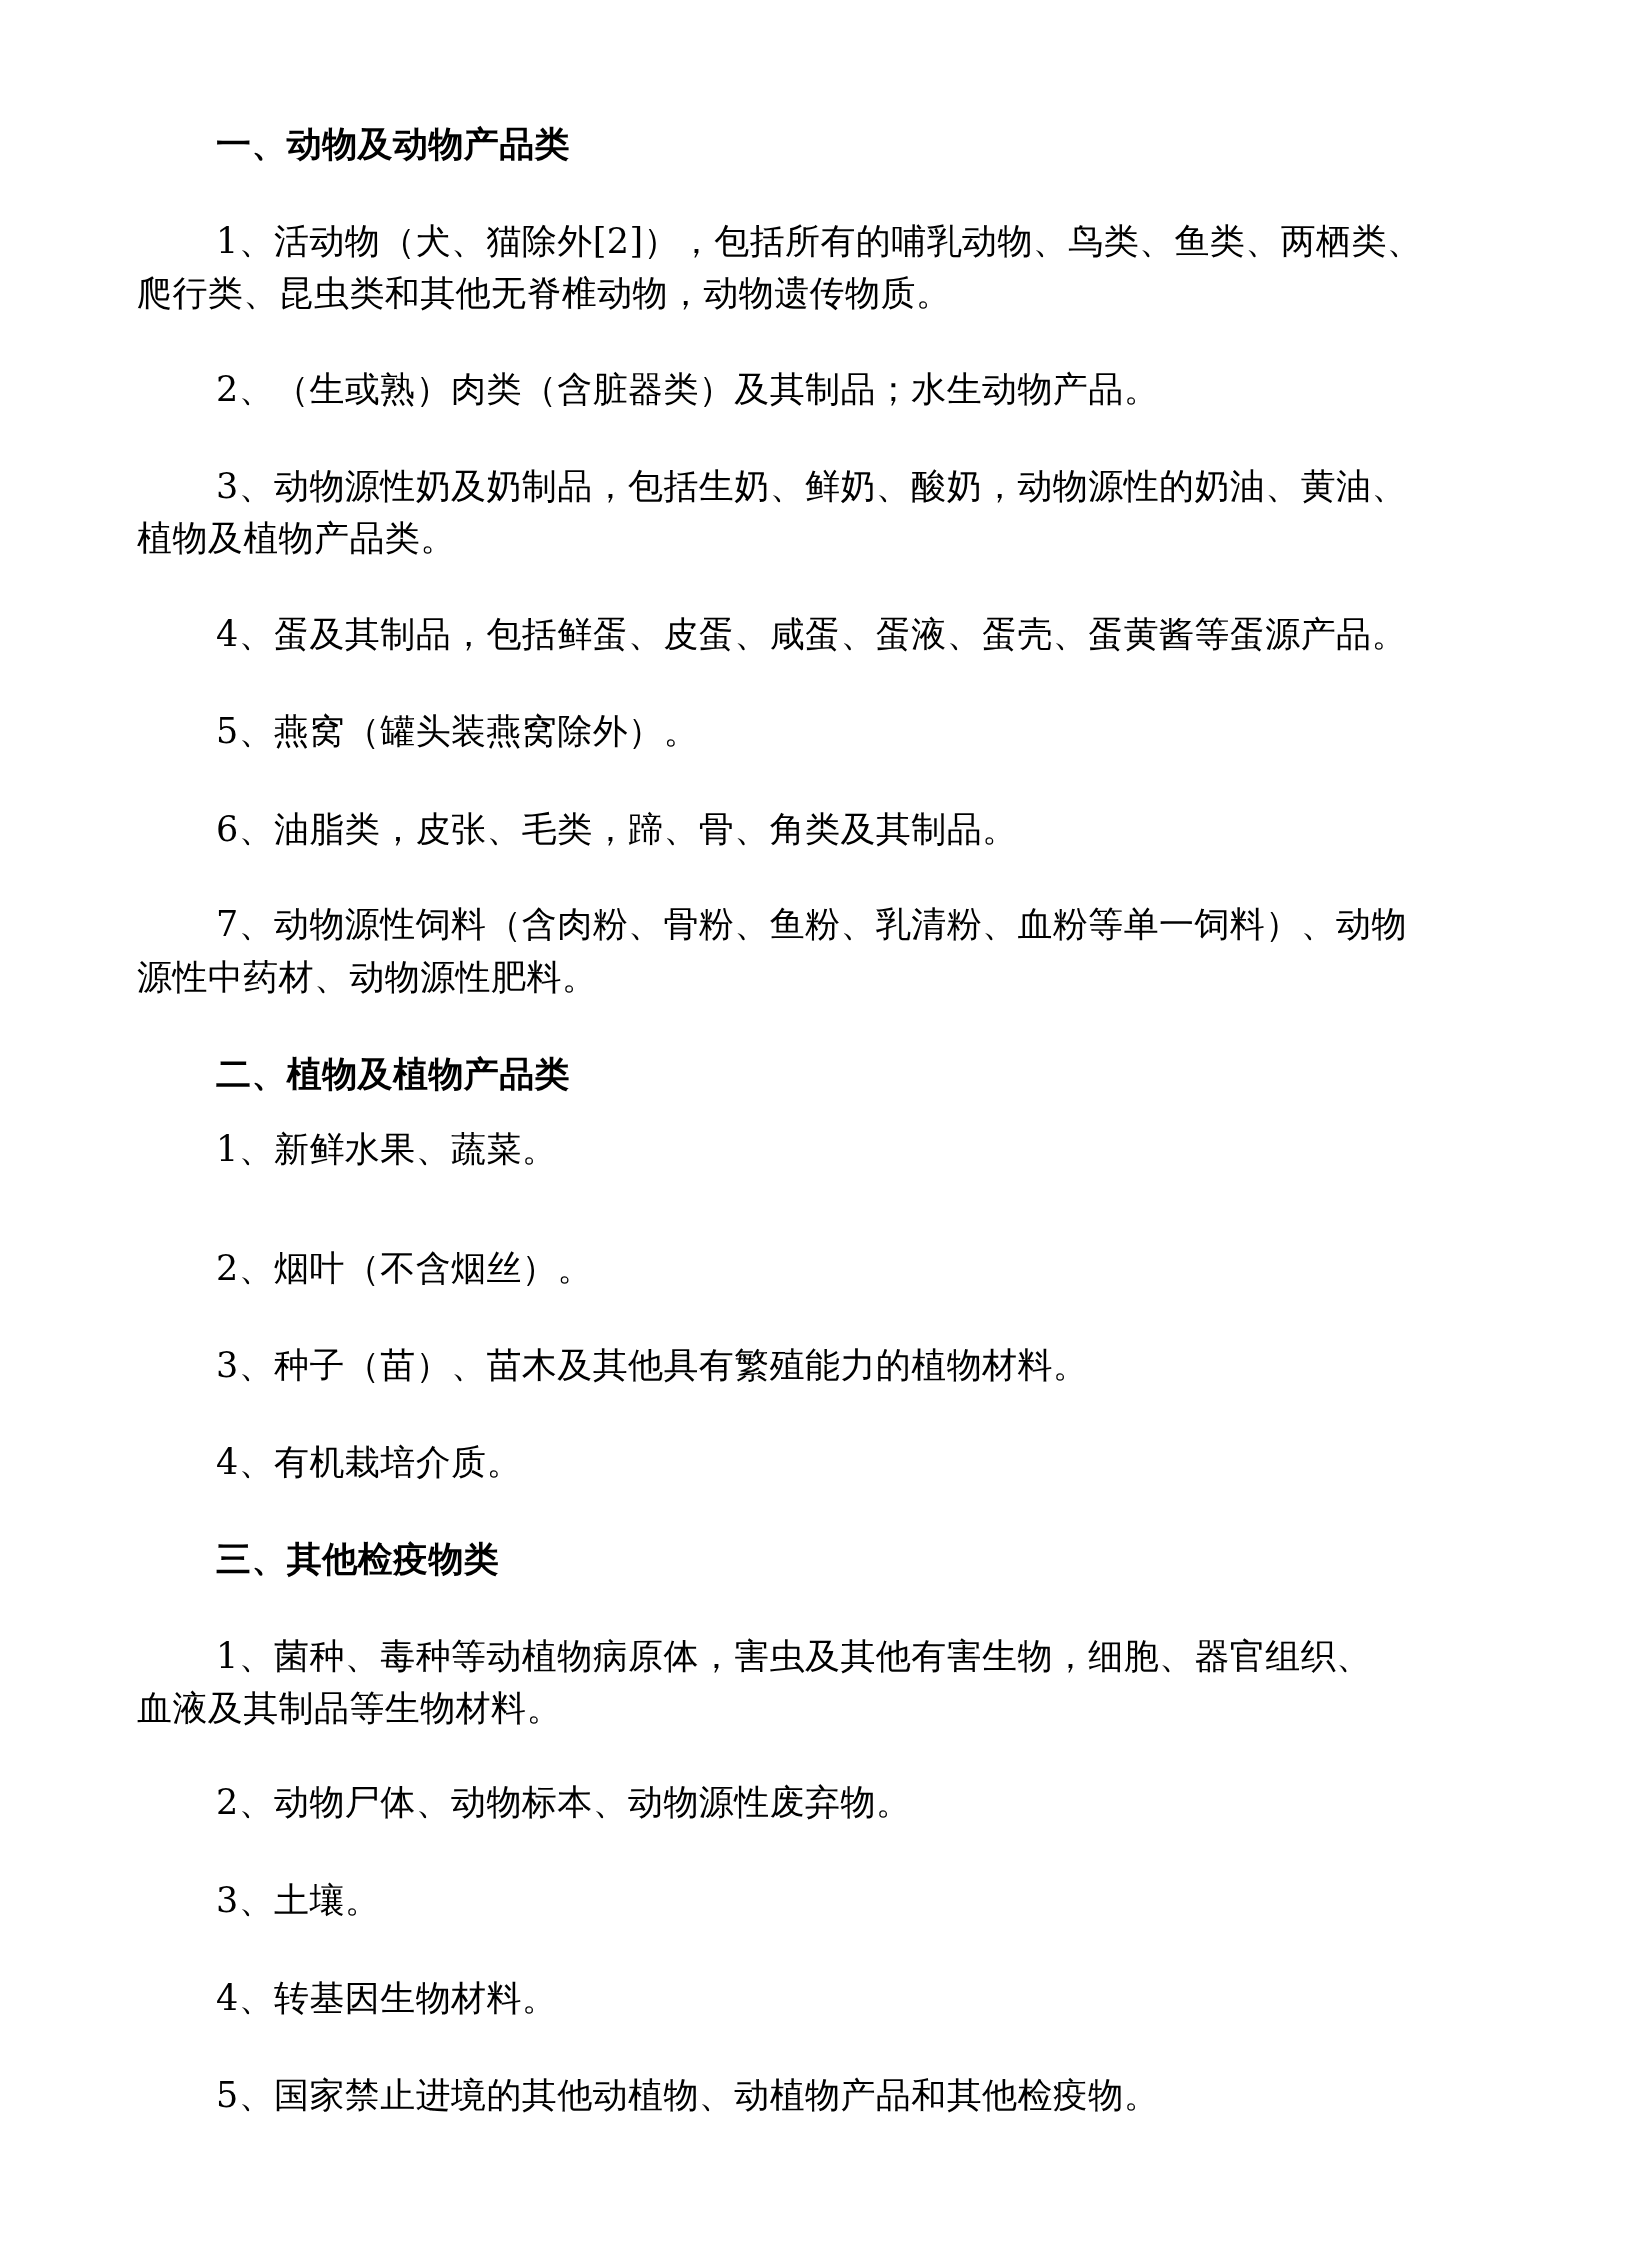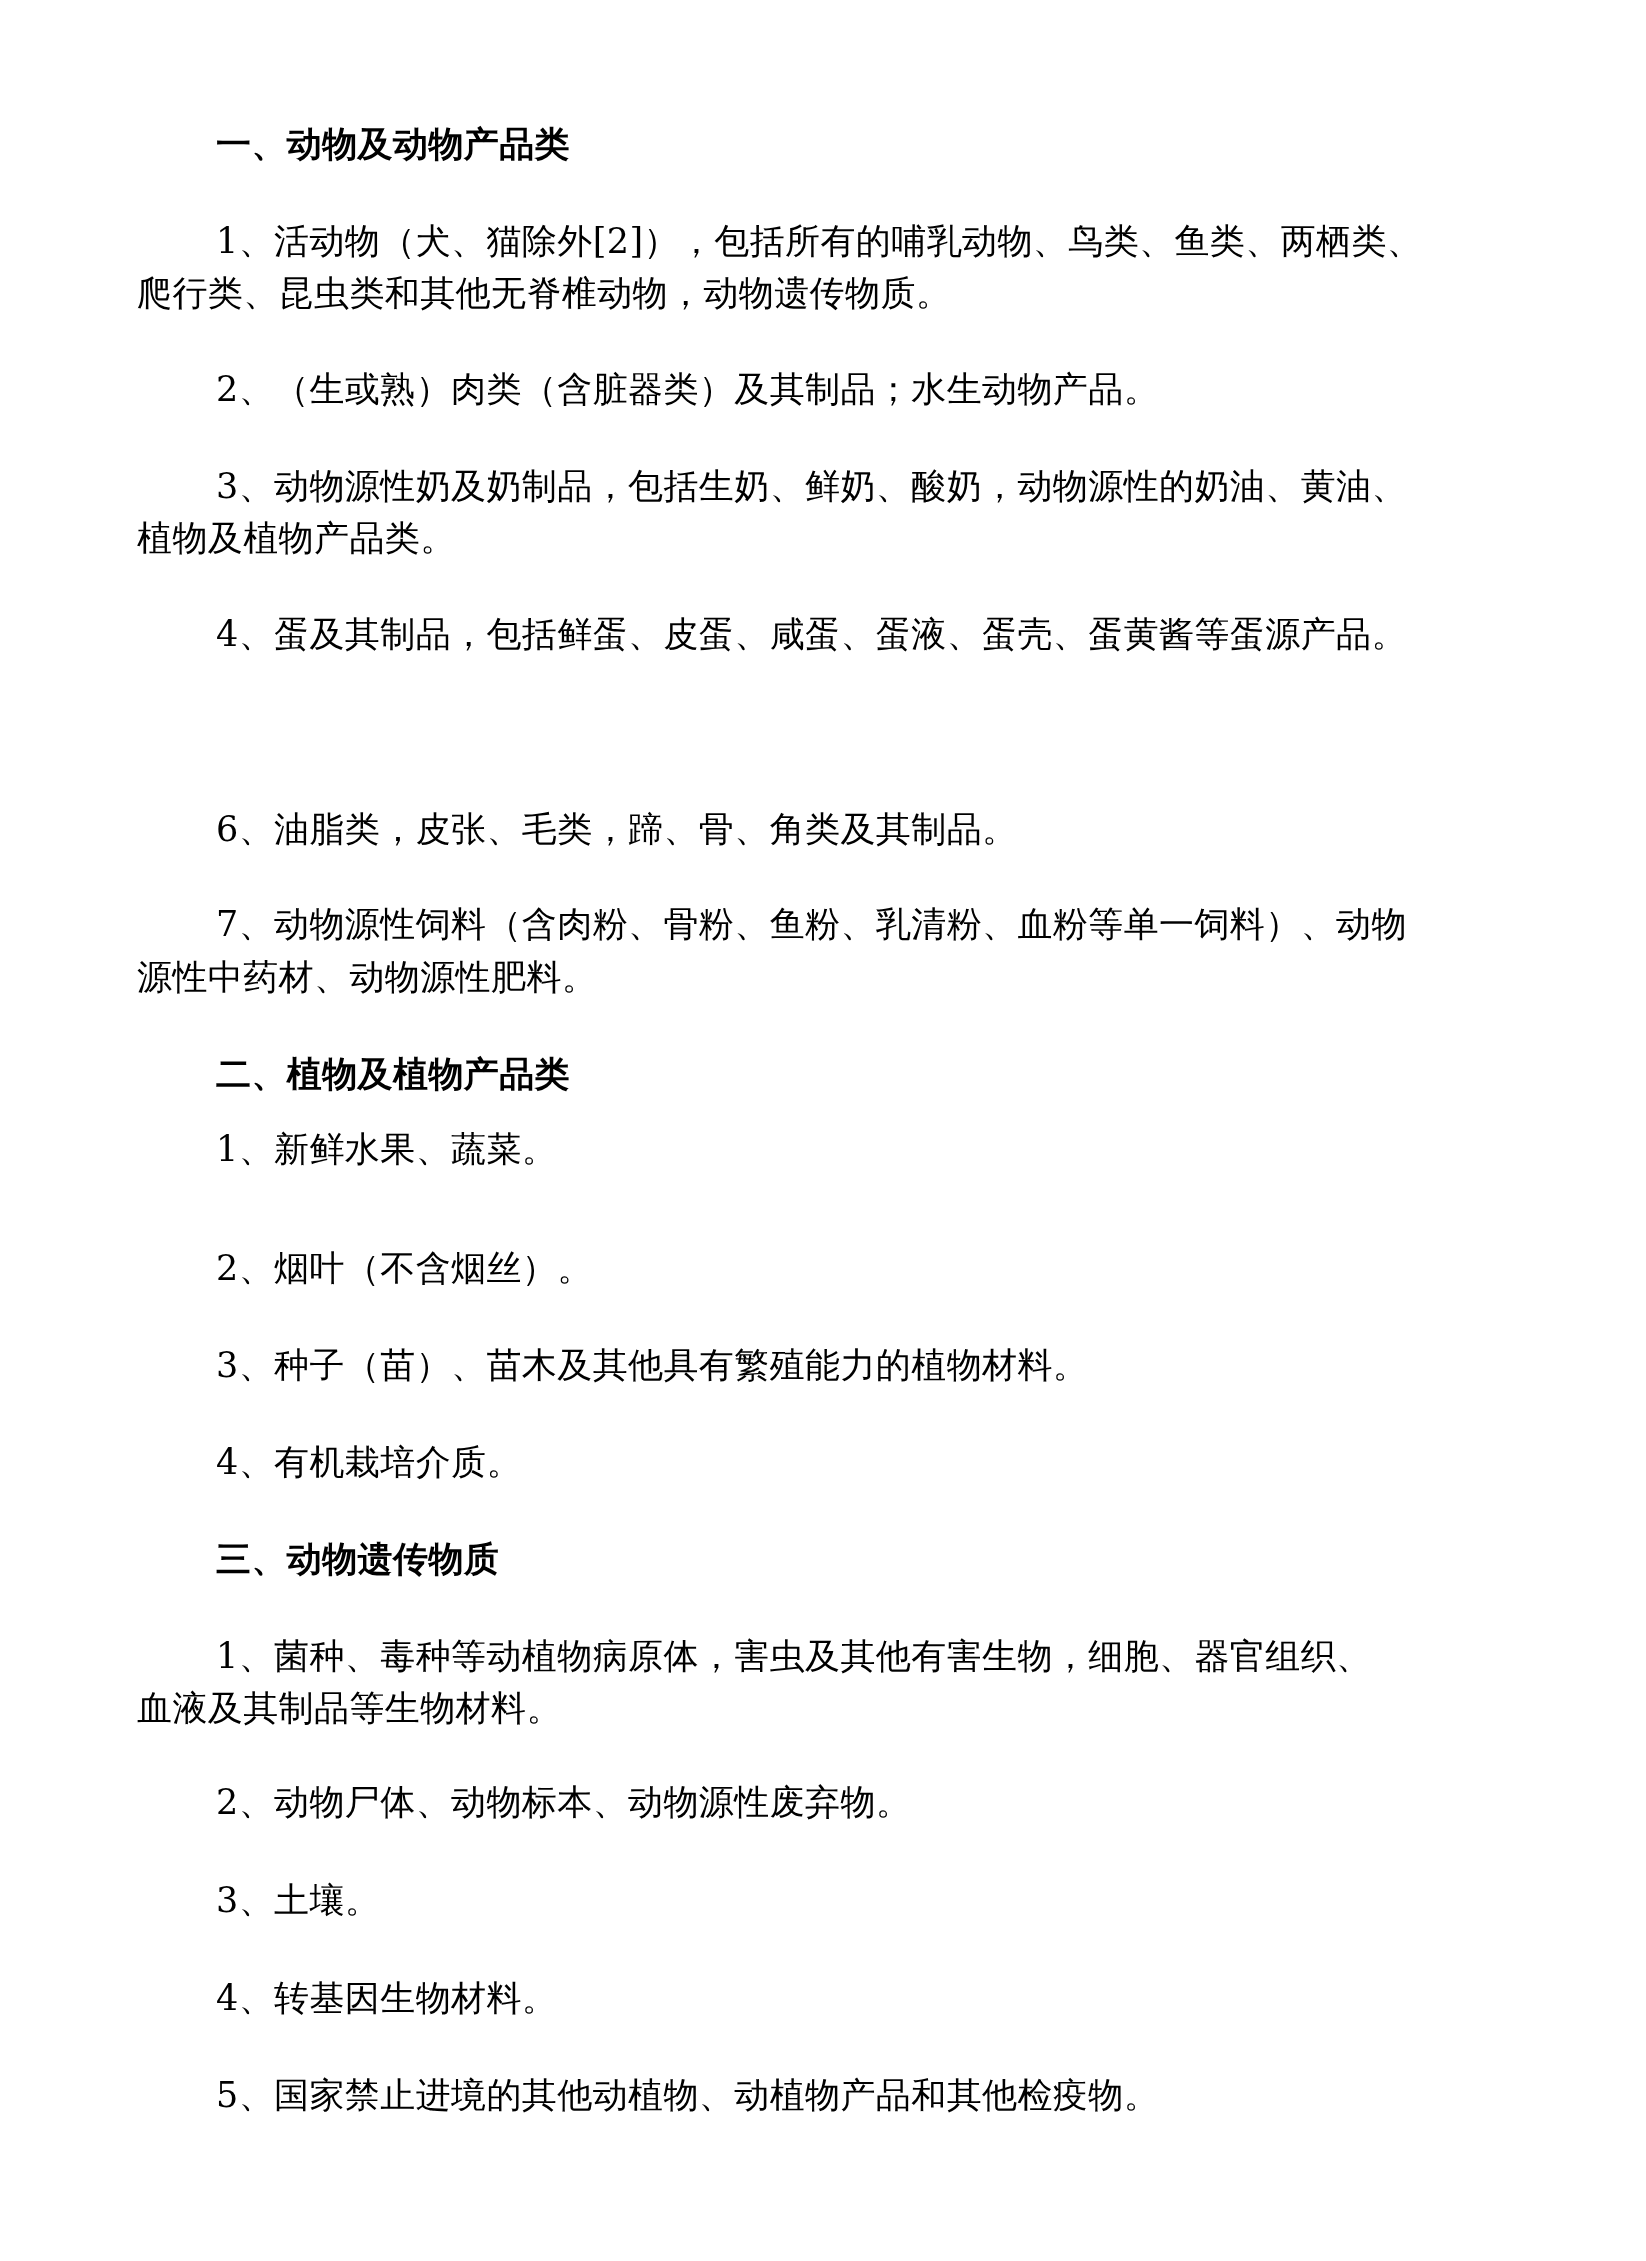--- a/index.html
+++ b/index.html
@@ -21,34 +21,35 @@
   <div class="line first" style="top:220px">1、活动物（犬、猫除外[2]），包括所有的哺乳动物、鸟类、鱼类、两栖类、</div>
   <div class="line cont" style="top:272px">爬行类、昆虫类和其他无脊椎动物，动物遗传物质。</div>
 
   <div class="line first" style="top:368px">2、（生或熟）肉类（含脏器类）及其制品；水生动物产品。</div>
 
   <div class="line first" style="top:465px">3、动物源性奶及奶制品，包括生奶、鲜奶、酸奶，动物源性的奶油、黄油、</div>
   <div class="line cont" style="top:517px">植物及植物产品类。</div>
 
   <div class="line first" style="top:613px">4、蛋及其制品，包括鲜蛋、皮蛋、咸蛋、蛋液、蛋壳、蛋黄酱等蛋源产品。</div>
 
+  <div class="line first" style="top:710px">5、燕窝（罐头装燕窝除外）。</div>
 
   <div class="line first" style="top:808px">6、油脂类，皮张、毛类，蹄、骨、角类及其制品。</div>
 
   <div class="line first" style="top:903px">7、动物源性饲料（含肉粉、骨粉、鱼粉、乳清粉、血粉等单一饲料）、动物</div>
   <div class="line cont" style="top:956px">源性中药材、动物源性肥料。</div>
 
   <div class="line first heading" style="top:1053px">二、植物及植物产品类</div>
 
   <div class="line first" style="top:1128px">1、新鲜水果、蔬菜。</div>
   <div class="line first" style="top:1247px">2、烟叶（不含烟丝）。</div>
   <div class="line first" style="top:1344px">3、种子（苗）、苗木及其他具有繁殖能力的植物材料。</div>
   <div class="line first" style="top:1441px">4、有机栽培介质。</div>
 
-  <div class="line first heading" style="top:1538px">三、动物遗传物质</div>
+  <div class="line first heading" style="top:1538px">三、其他检疫物类</div>
 
   <div class="line first" style="top:1635px">1、菌种、毒种等动植物病原体，害虫及其他有害生物，细胞、器官组织、</div>
   <div class="line cont" style="top:1687px">血液及其制品等生物材料。</div>
 
   <div class="line first" style="top:1781px">2、动物尸体、动物标本、动物源性废弃物。</div>
   <div class="line first" style="top:1879px">3、土壤。</div>
   <div class="line first" style="top:1977px">4、转基因生物材料。</div>
   <div class="line first" style="top:2074px">5、国家禁止进境的其他动植物、动植物产品和其他检疫物。</div>
 
 </div>

